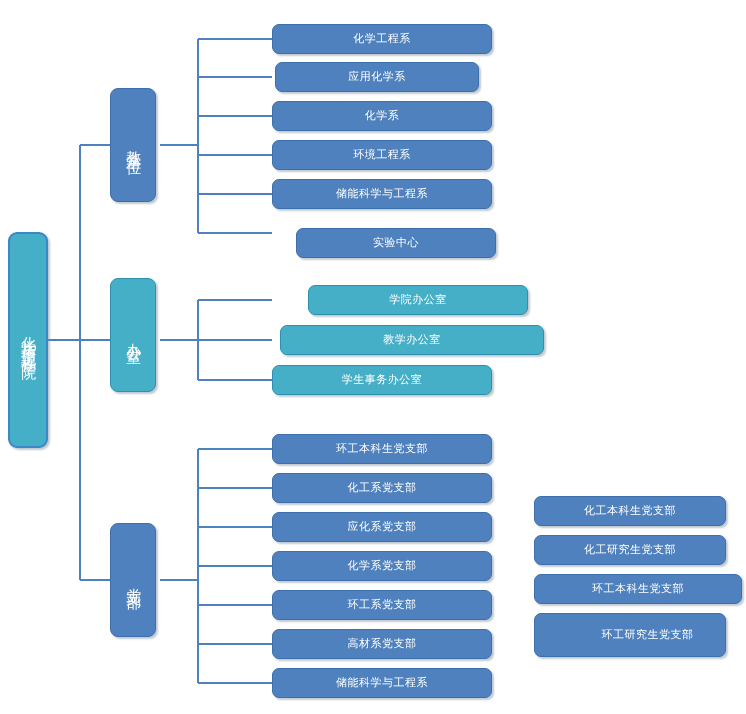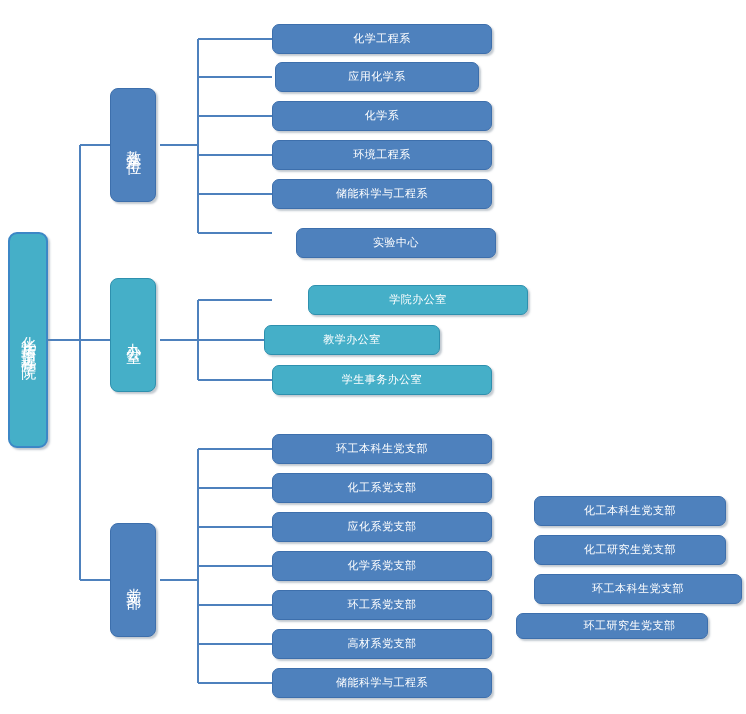--- a/index.html
+++ b/index.html
@@ -161,21 +161,21 @@
   <div class="node node-blue" style="left:272px; top:140px; width:220px; height:30px;">
     <span class="leaf-label">环境工程系</span>
   </div>
   <div class="node node-blue" style="left:272px; top:228px; width:200px; height:30px;margin-left:24px;">
     <span class="leaf-label">实验中心</span>
   </div>
 
   <div class="node node-teal" style="left:272px; top:285px; width:220px; height:30px;margin-left:36px;">
     <span class="leaf-label">学院办公室</span>
   </div>
-  <div class="node node-teal" style="left:264px; top:325px; width:176px; height:30px;">
+  <div class="node node-teal" style="left:280px; top:325px; width:264px; height:30px;">
     <span class="leaf-label">教学办公室</span>
   </div>
   <div class="node node-teal" style="left:272px; top:365px; width:220px; height:30px;">
     <span class="leaf-label">学生事务办公室</span>
   </div>
 
   <div class="node node-blue" style="left:272px; top:434px; width:220px; height:30px;">
     <span class="leaf-label">环工本科生党支部</span>
   </div>
   <div class="node node-blue" style="left:272px; top:473px; width:220px; height:30px;">
@@ -199,17 +199,17 @@
 
   <div class="node node-blue" style="left:534px; top:496px; width:192px; height:30px;">
     <span class="leaf-label">化工本科生党支部</span>
   </div>
   <div class="node node-blue" style="left:534px; top:535px; width:192px; height:30px;">
     <span class="leaf-label">化工研究生党支部</span>
   </div>
   <div class="node node-blue" style="left:534px; top:574px; width:208px; height:30px;">
     <span class="leaf-label">环工本科生党支部</span>
   </div>
-  <div class="node node-blue" style="left:516px; top:613px; width:192px; height:26px;padding-left:35px;">
+  <div class="node node-blue" style="left:534px; top:613px; width:192px; height:44px;padding-left:35px;">
     <span class="leaf-label">环工研究生党支部</span>
   </div>
 
 </div>
 
 </body></html>

